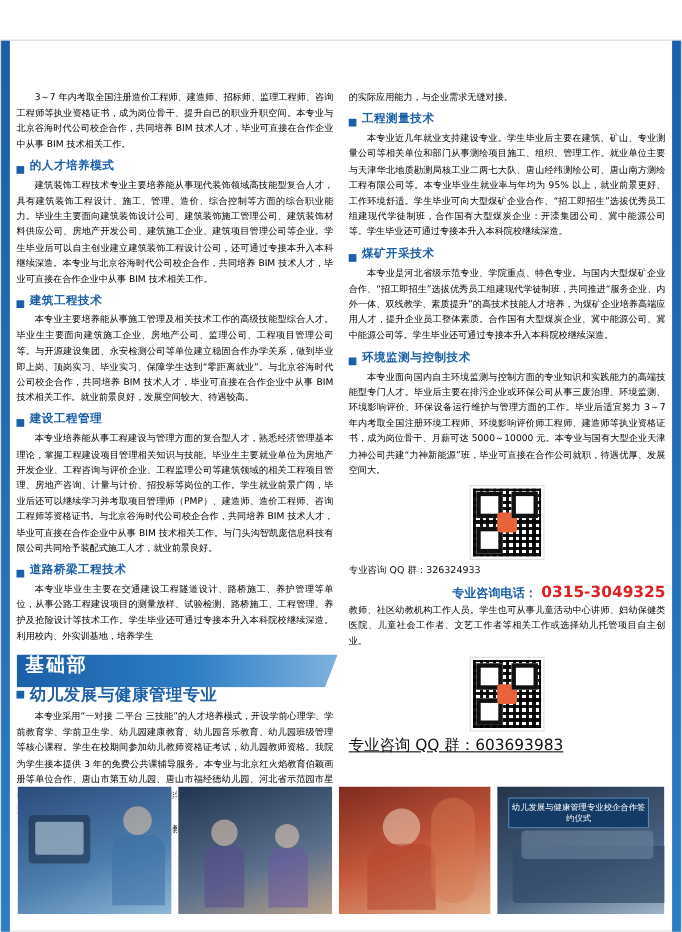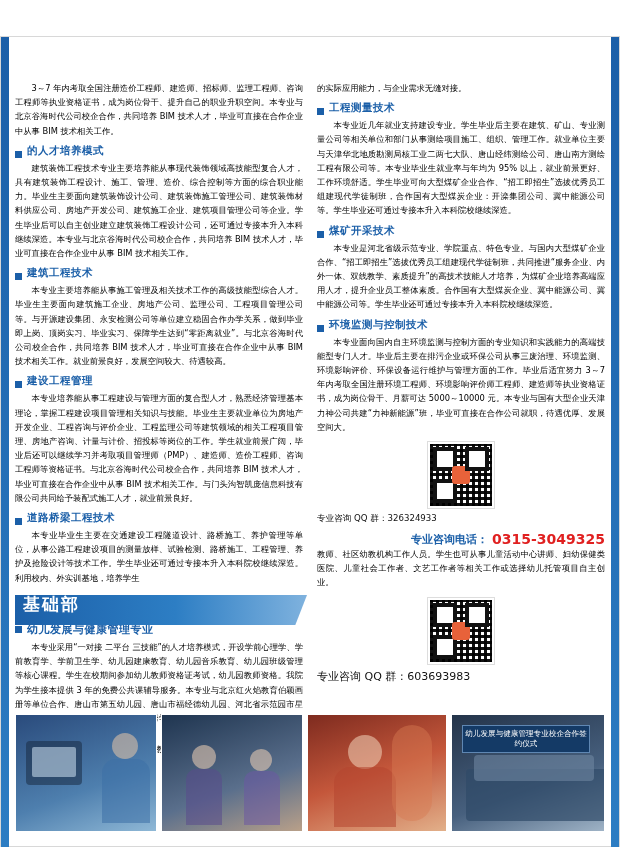--- a/index.html
+++ b/index.html
@@ -70,21 +70,21 @@
   .dept-banner .label{
     position:relative;
     color:#fff;font-size:17px;font-weight:bold;
     padding-left:8px;letter-spacing:2px;
   }
 
   .major-head{
     display:flex;align-items:center;gap:5px;margin:7px 0 3px 0;
   }
   .major-head .sq{width:7px;height:7px;background:#1b5fa8;}
-  .major-head .txt{font-size:11px;font-weight:bold;color:#1b5fa8;letter-spacing:.5px;}
+  .major-head .txt{font-size:15px;font-weight:bold;color:#1b5fa8;letter-spacing:.5px;}
 
   
   .qr-wrap{
     display:flex;justify-content:center;margin-top:8px;
   }
   .qr{
     width:62px;height:62px;
     background:
       repeating-linear-gradient(90deg,#111 0 3px,#fff 3px 6px),
       repeating-linear-gradient(0deg,#111 0 3px,#fff 3px 6px);
@@ -106,21 +106,21 @@
     text-align:left;font-size:8.6px;color:#111;margin-top:5px;
   }
 
   .phone-line{
     display:flex;justify-content:flex-end;align-items:flex-end;gap:4px;
     margin-top:6px;
   }
   .phone-line .lbl{color:#1b5fa8;font-size:11px;font-weight:bold;}
   .phone-line .num{color:#e02020;font-size:14px;font-weight:bold;}
 
-  .qr-caption.small{font-size:11px;}
+  .qr-caption.small{font-size:14px;text-decoration:underline;}
 
   
   .photos{
     position:absolute;left:14px;right:14px;bottom:14px;height:118px;
     display:flex;gap:4px;
   }
   .photo{position:relative;overflow:hidden;border:1px solid #fff;}
   .p1{flex:0 0 140px;background:linear-gradient(160deg,#2a4b7c,#4e7fae 60%,#8fb8d6);}
   .p2{flex:0 0 140px;background:linear-gradient(160deg,#1f3550,#5a6f8c 60%,#b9a089);}
   .p3{flex:0 0 138px;background:linear-gradient(160deg,#7e2b1f,#c4573b 50%,#e2b08a);}

